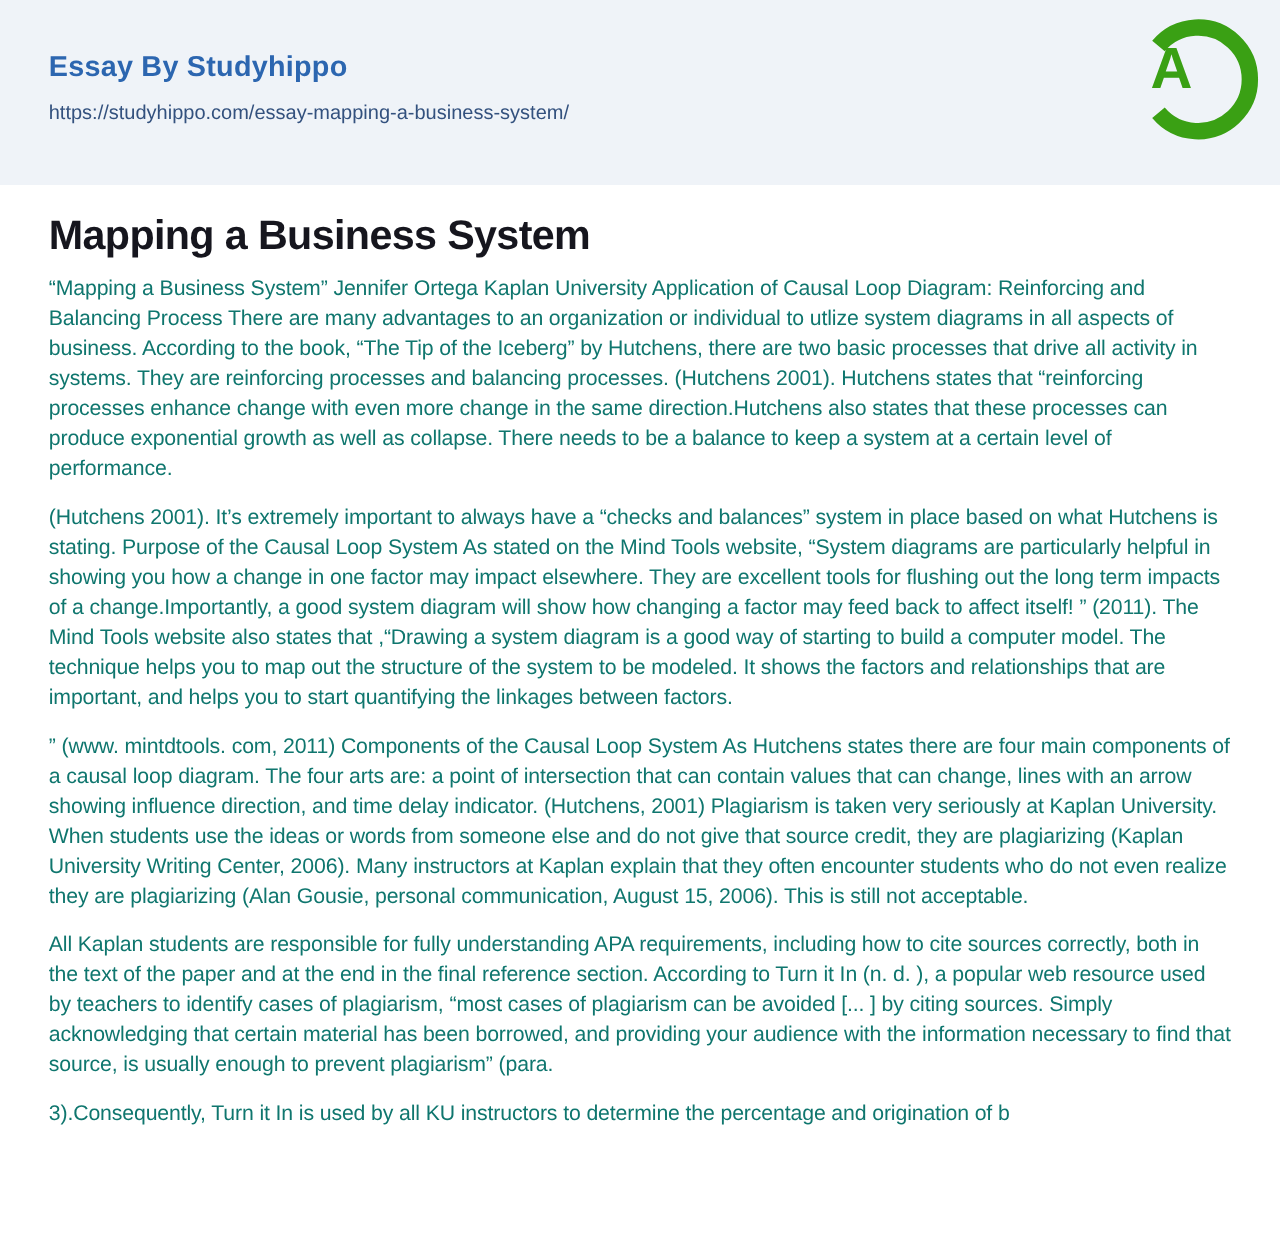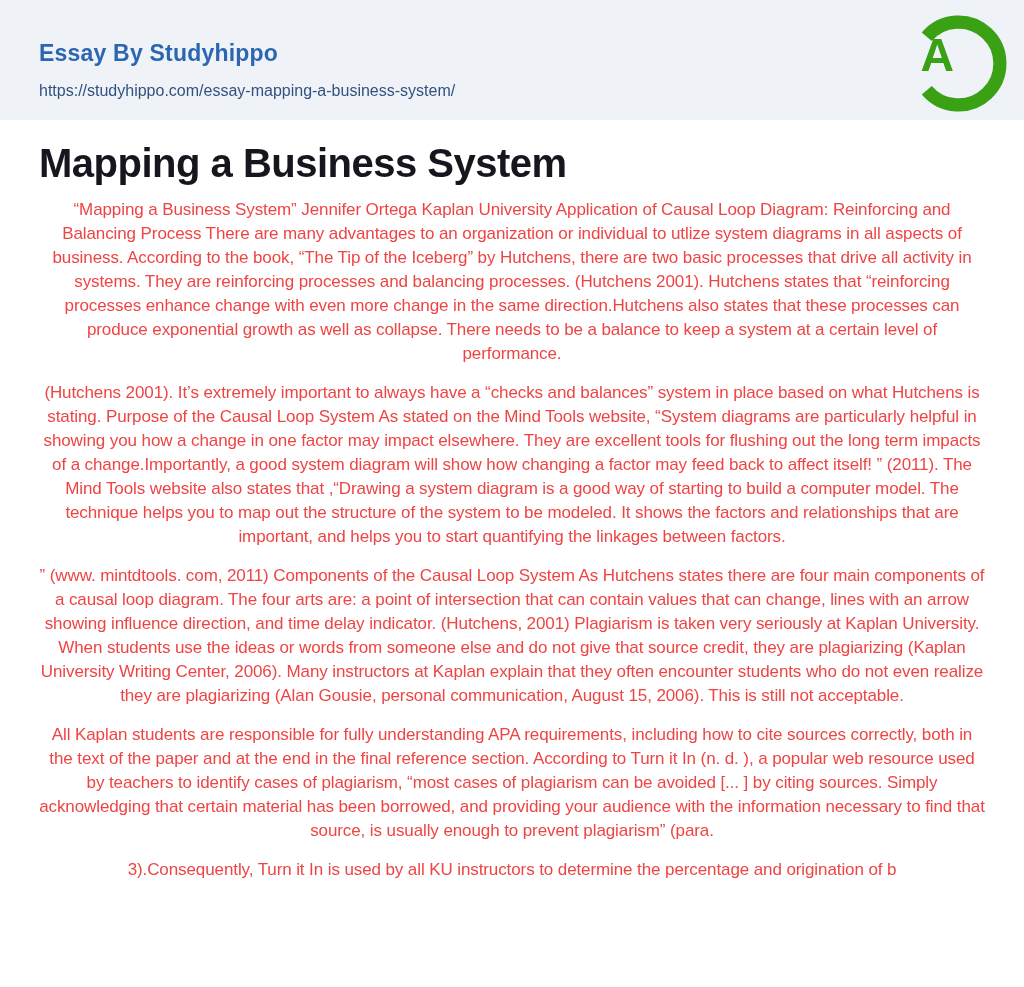--- a/index.html
+++ b/index.html
@@ -9,21 +9,21 @@
     font-family: "Liberation Sans", sans-serif;
   }
   body {
     width: 1024px;
     height: 987px;
     overflow: hidden;
     position: relative;
   }
   .page-header {
     background: #eff3f8;
-    height: 120px;
+    height: 148px;
     position: relative;
     box-sizing: border-box;
     padding: 40px 0 0 39px;
   }
   .site-title {
     margin: 0;
     font-size: 23px;
     font-weight: 700;
     letter-spacing: 0.2px;
     color: #2c66b0;
@@ -40,32 +40,31 @@
     top: 15px;
     right: 17px;
     width: 97px;
     height: 97px;
   }
   .content {
     padding: 0 39px;
   }
   .essay-title {
     margin: 21px 0 12px 0;
-    font-size: 40px;
+    font-size: 33px;
     font-weight: 800;
     letter-spacing: -0.5px;
     color: #16161e;
   }
   .essay-body p {
     margin: 0 0 15px 0;
     font-size: 17px;
     line-height: 24px;
     letter-spacing: -0.1px;
-    color: #ef4444;
-    text-align: center;
+    color: #0f766e;
   }
 </style>
 </head>
 <body>
 
 <header class="page-header">
   <h2 class="site-title">Essay By Studyhippo</h2>
   <a class="page-url">https://studyhippo.com/essay-mapping-a-business-system/</a>
 
   <div class="logo">

